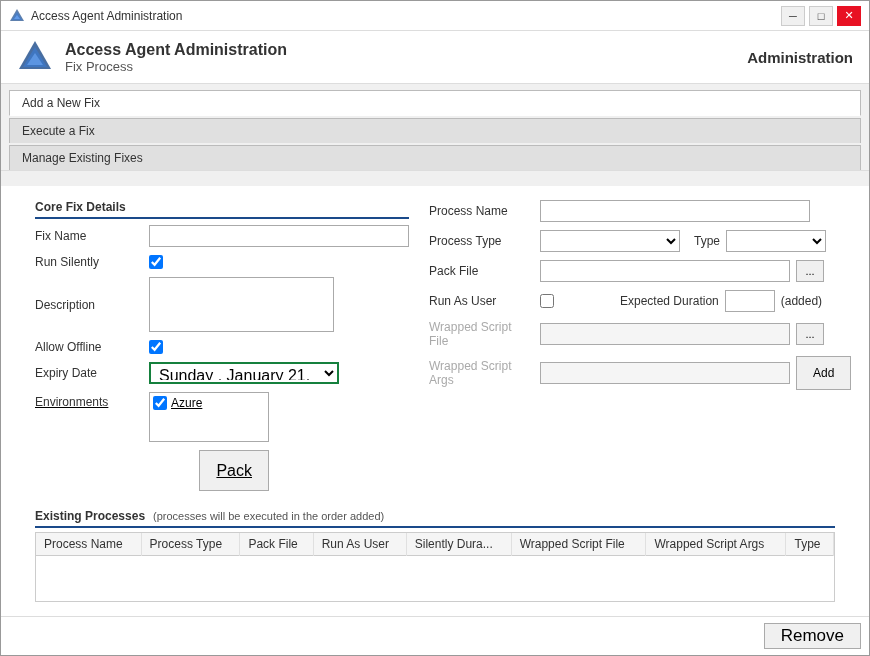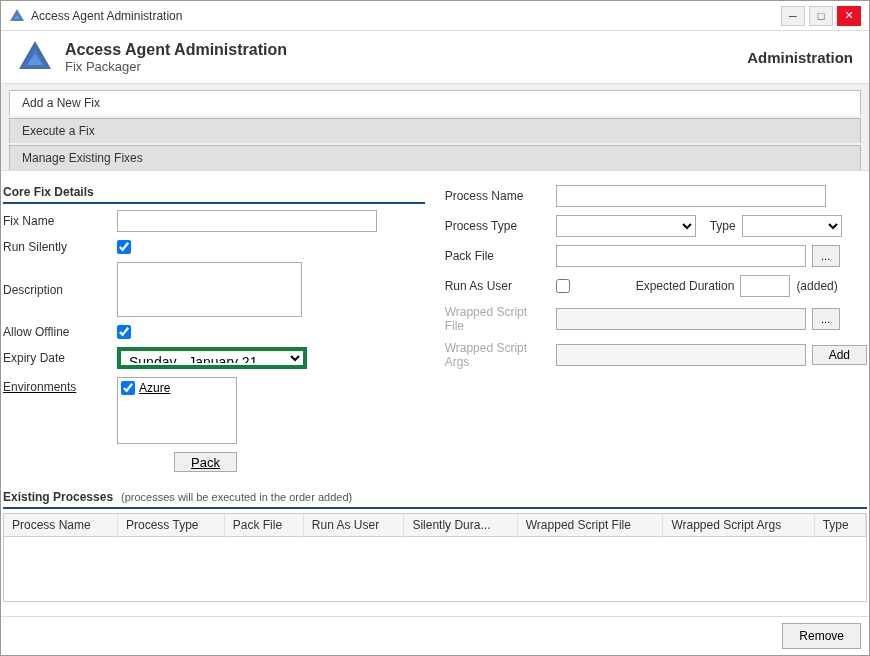--- a/index.html
+++ b/index.html
@@ -114,25 +114,26 @@
       color: #333;
     }
     .tab.active {
       background: white;
       border-bottom: 1px solid white;
       font-weight: 500;
     }
     .content {
       flex: 1;
       background: white;
-      padding: 14px 2px;
+      padding: 14px 34px;
       overflow: hidden;
       display: flex;
       flex-direction: column;
       gap: 10px;
+      margin-top: 15px;
     }
     .two-panel {
       display: flex;
       gap: 20px;
       flex-shrink: 0;
     }
     .panel {
       flex: 1;
     }
     .panel-title {
@@ -174,47 +175,47 @@
       height: 50px;
       border: 1px solid #aaa;
       padding: 3px;
       font-size: 12px;
       font-family: inherit;
       resize: none;
       outline: none;
     }
     .date-select {
       height: 22px;
-      border: 4px solid #15803d;
+      border: 2px solid #15803d;
       background: white;
       padding: 2px 4px;
-      font-size: 14px;
+      font-size: 16px;
       width: 190px;
     }
     .environments-box {
       width: 120px;
-      height: 67px;
+      height: 50px;
       border: 1px solid #aaa;
       background: white;
       padding: 3px;
       font-size: 12px;
       overflow: auto;
     }
     .env-item {
       display: flex;
       align-items: center;
       gap: 4px;
     }
     .pack-btn {
-      height: 20px;
+      height: 41px;
       padding: 0 16px;
       background: #f0f0f0;
       border: 1px solid #aaa;
       cursor: pointer;
-      font-size: 13px;
+      font-size: 16px;
       margin-left: auto;
     }
     .right-panel {
       flex: 1;
     }
     .process-form-row {
       display: flex;
       align-items: center;
       margin-bottom: 8px;
       gap: 6px;
@@ -249,21 +250,21 @@
       height: 22px;
       border: 1px solid #aaa;
       padding: 2px 4px;
       font-size: 12px;
     }
     .inline-label {
       font-size: 12px;
       color: #333;
     }
     .add-btn {
-      height: 20px;
+      height: 34px;
       padding: 0 16px;
       background: #f0f0f0;
       border: 1px solid #aaa;
       cursor: pointer;
       font-size: 12px;
       margin-left: auto;
     }
     .existing-processes-section {
       flex: 1;
       display: flex;
@@ -315,21 +316,21 @@
       background: white;
       border-top: 1px solid #ddd;
       flex-shrink: 0;
     }
     .remove-btn {
       height: 26px;
       padding: 0 16px;
       background: #f0f0f0;
       border: 1px solid #aaa;
       cursor: pointer;
-      font-size: 12px;
+      font-size: 17px;
     }
     .pack-row {
       display: flex;
       justify-content: flex-end;
       margin-top: 4px;
     }
   </style>
 </head>
 <body>
 
@@ -353,21 +354,21 @@
 
   <div class="header">
     <div class="header-left">
       <svg class="logo-icon" viewBox="0 0 36 36">
         <polygon points="18,2 34,30 2,30" fill="#1a4a8a" opacity="0.8"></polygon>
         <polygon points="18,8 30,28 6,28" fill="#3a7bd5" opacity="0.6"></polygon>
         <polygon points="18,14 26,26 10,26" fill="#6aa3f0" opacity="0.7"></polygon>
       </svg>
       <div class="header-title">
         <span class="header-title-main">Access Agent Administration</span>
-        <span class="header-title-sub">Fix Packager</span>
+        <span class="header-title-sub">Fix Process</span>
       </div>
     </div>
     <div class="header-right">Administration</div>
   </div>
 
   <div class="tabs">
     <div class="tab active">
       <span>Add a New Fix</span>
     </div>
     <div class="tab">

